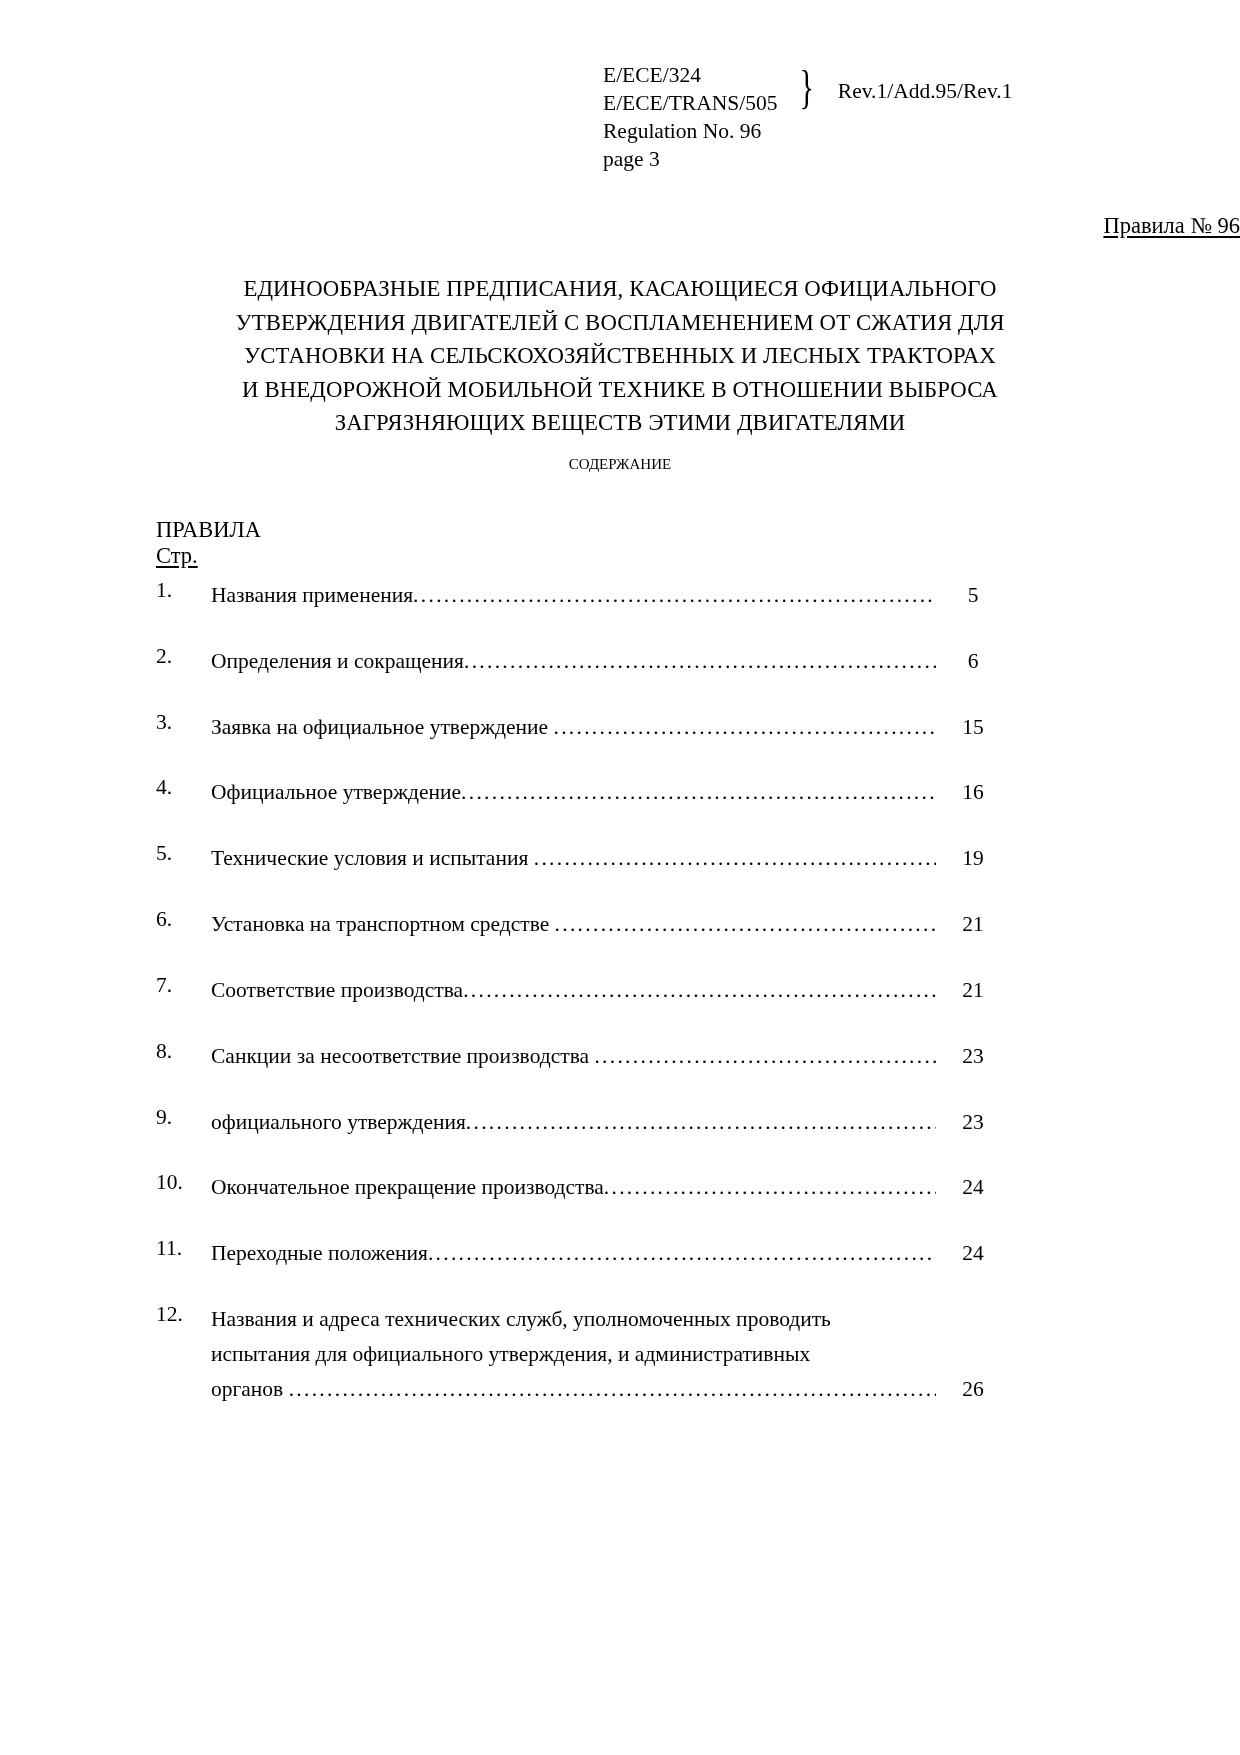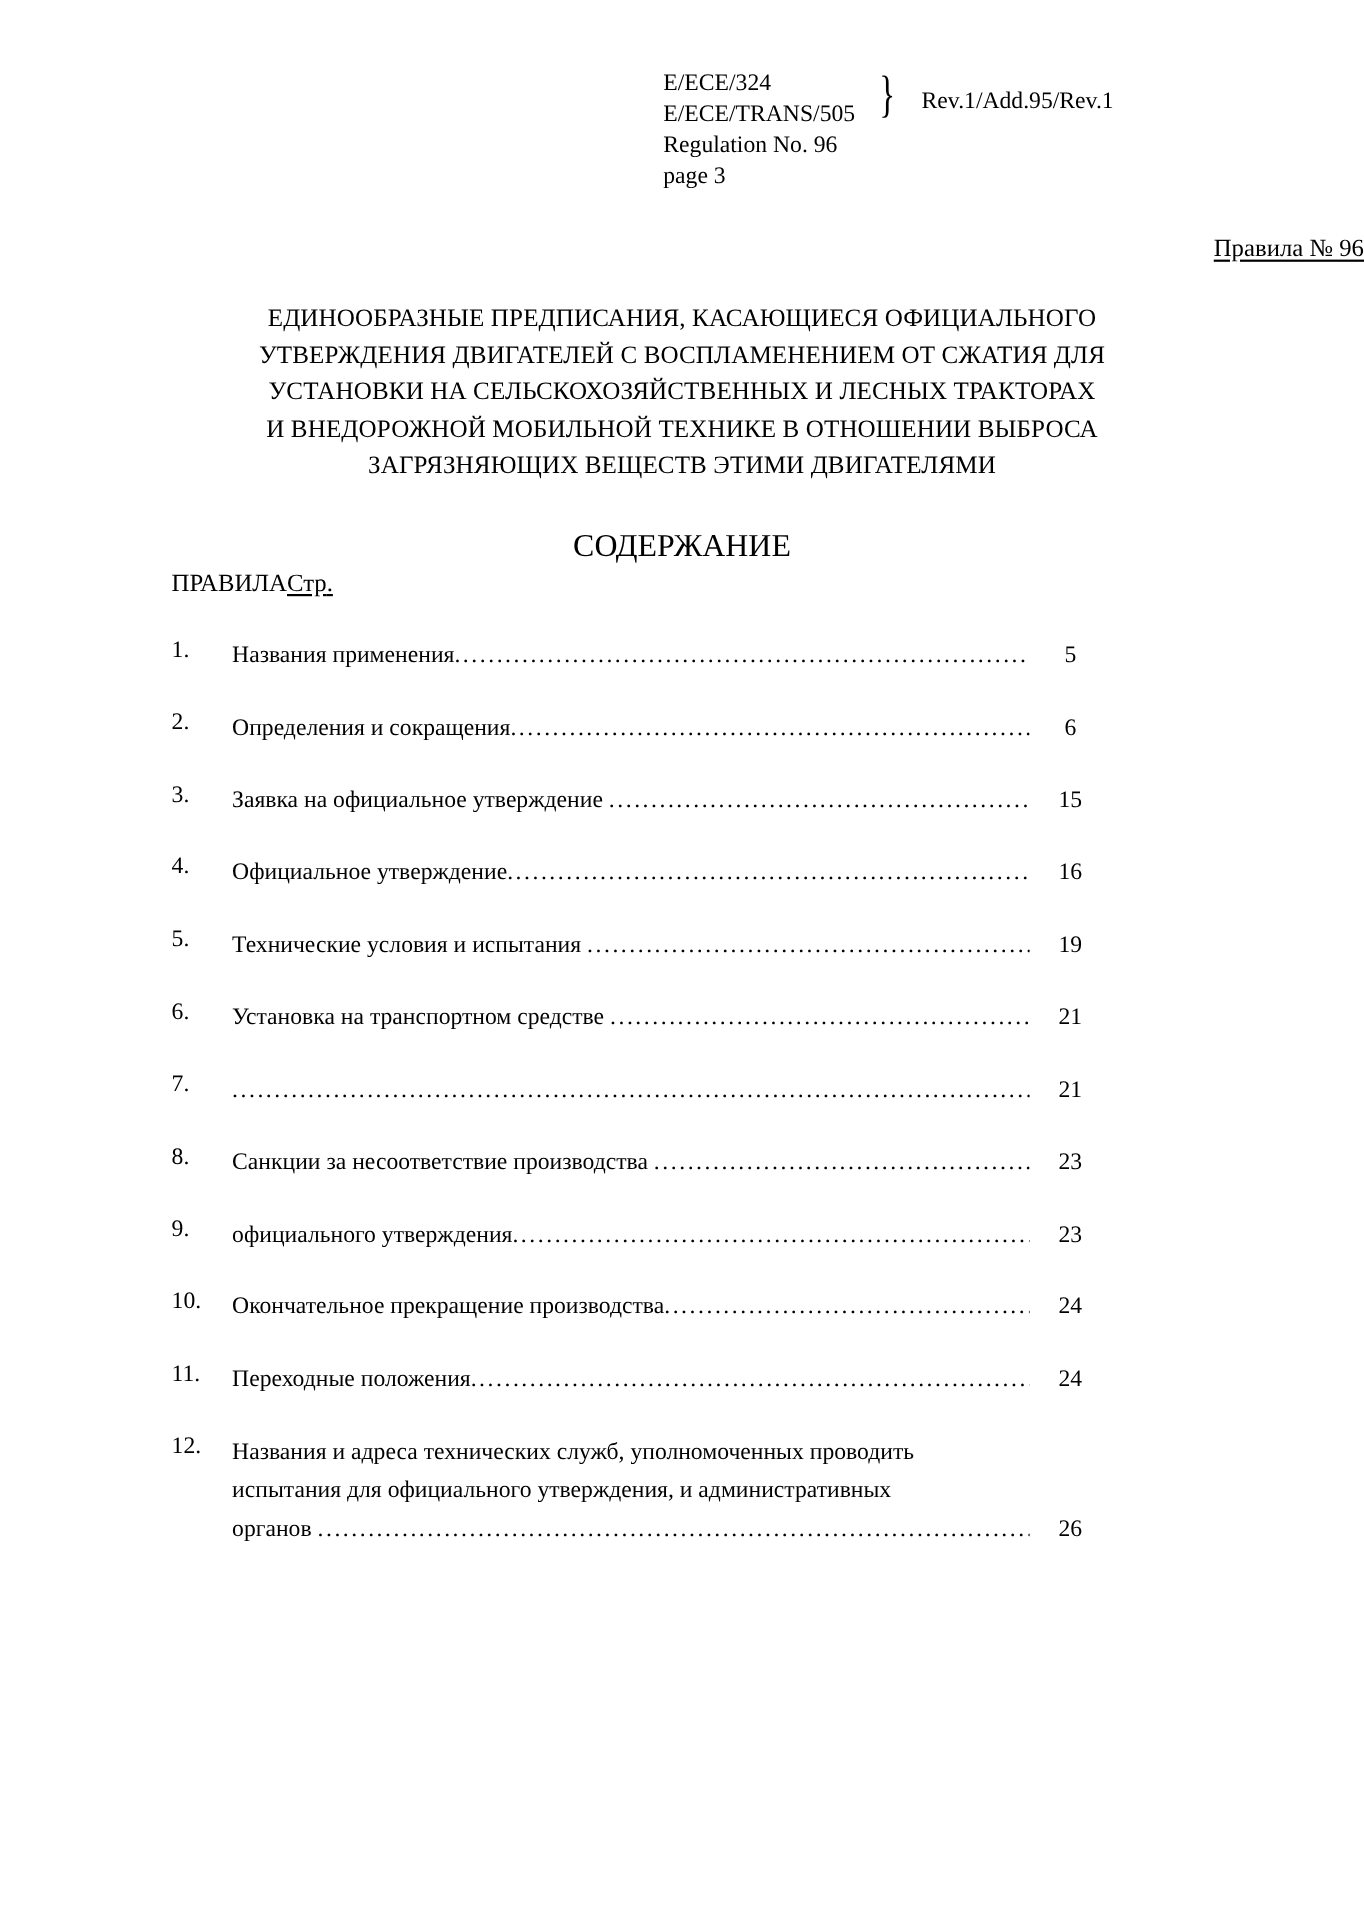--- a/index.html
+++ b/index.html
@@ -74,37 +74,38 @@
     left: 180px;
     width: 880px;
     text-align: center;
     font-size: 22.8px;
     line-height: 1.47;
     letter-spacing: 0.1px;
   }
 
   .contents-heading {
     position: absolute;
-    top: 480px;
+    top: 456px;
     left: 0;
     width: 1240px;
     text-align: center;
-    font-size: 29px;
+    font-size: 15px;
   }
 
   
   .toc-head {
     position: absolute;
     top: 517px;
     left: 156px;
     width: 848px;
     display: flex;
-    justify-content: flex-start;
+    justify-content: center;
     align-items: baseline;
     font-size: 22.5px;
+    flex-direction: column;
   }
   .toc-head .pages-label span {
     text-decoration: underline;
     text-underline-offset: 3px;
   }
 
   
   .toc {
     position: absolute;
     top: 578px;
@@ -250,20 +251,21 @@
             <span class="toc-label">Установка на транспортном средстве </span>
             <span class="toc-dots">........................................................................................................................................................................................................</span>
             <span class="toc-page">21</span>
           </div>
         </div>
       </div>
       <div class="toc-item">
         <div class="toc-num">7.</div>
         <div class="toc-body">
           <div class="toc-line">
+            <span class="toc-label">Соответствие производства</span>
             <span class="toc-dots">........................................................................................................................................................................................................</span>
             <span class="toc-page">21</span>
           </div>
         </div>
       </div>
       <div class="toc-item">
         <div class="toc-num">8.</div>
         <div class="toc-body">
           <div class="toc-line">
             <span class="toc-label">Санкции за несоответствие производства </span>

